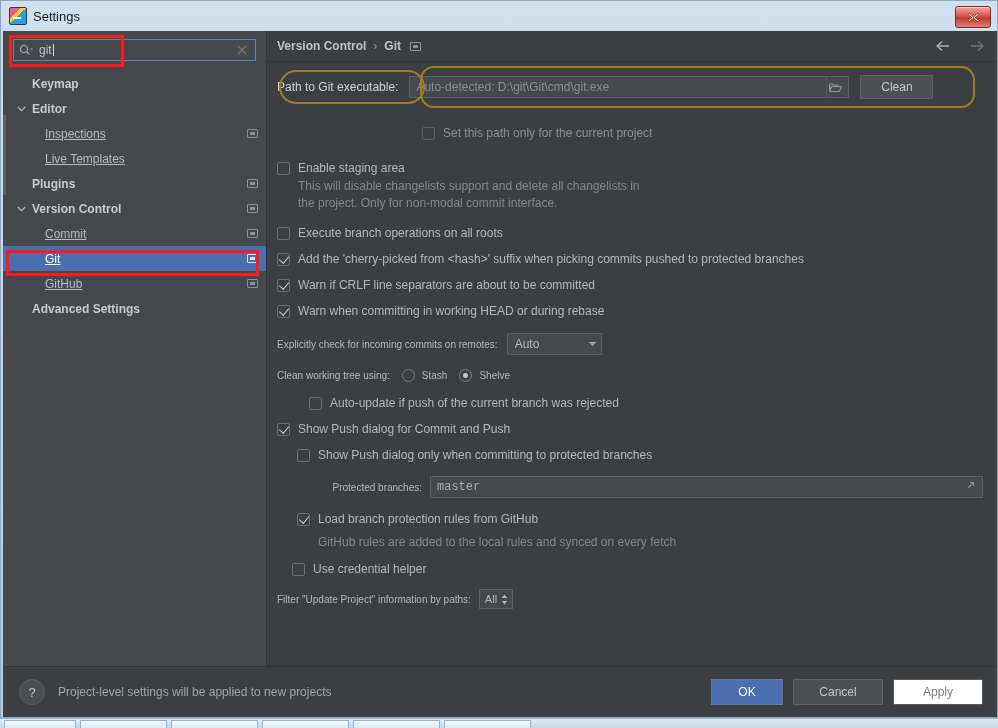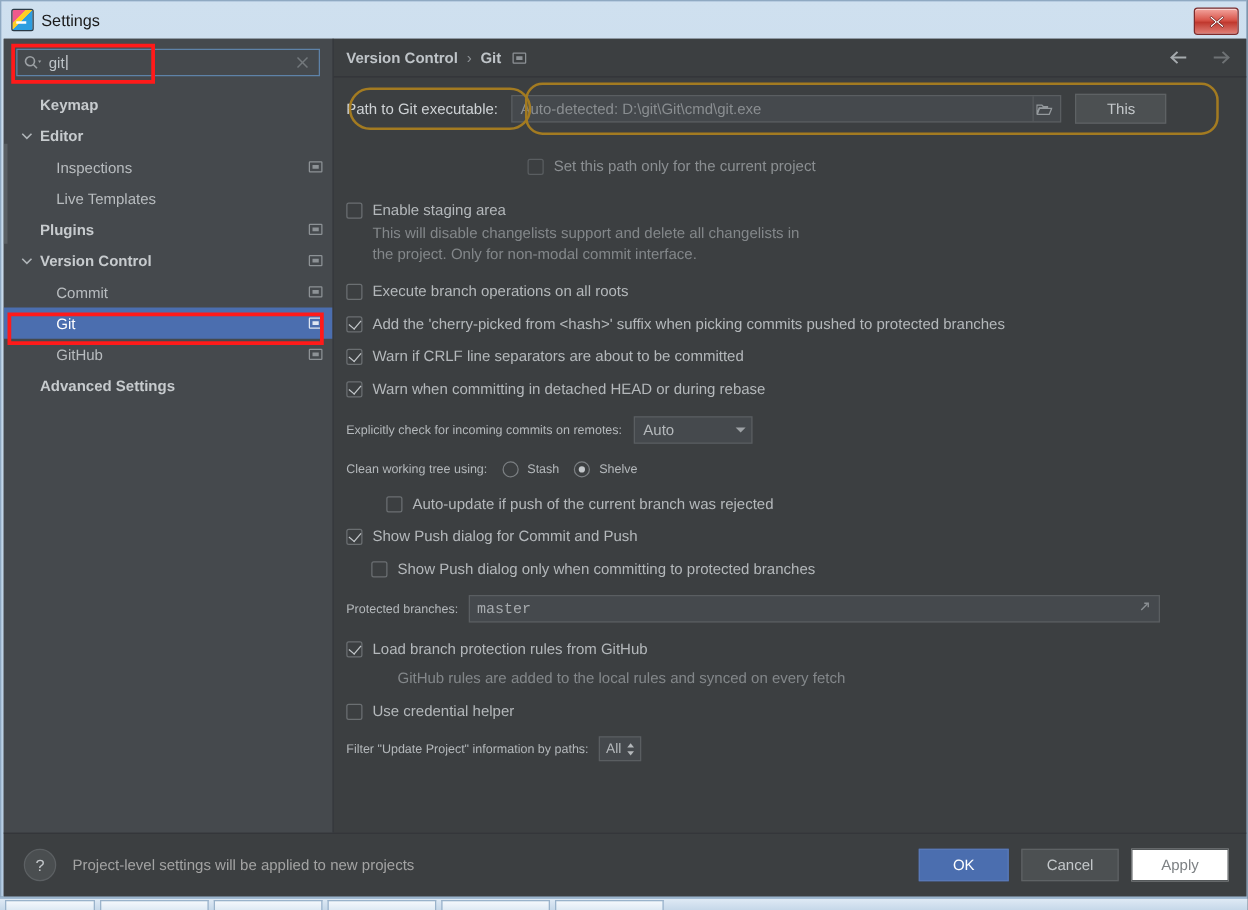--- a/index.html
+++ b/index.html
@@ -94,21 +94,21 @@
   }
   .navitem.bold{font-weight:bold;color:#c7cbce;}
   .navitem.selected{background:#4b6eaf;color:#ffffff;}
   .navitem .twisty{
     width:13px;flex:0 0 13px;display:flex;align-items:center;justify-content:center;
     margin-left:12px;
   }
   .navitem .twisty svg{display:block}
   .navitem .nolabelpad{width:13px;flex:0 0 13px;margin-left:12px;}
   .navitem .nav-label{margin-left:4px;white-space:nowrap;}
-  .navitem.indent .nav-label{margin-left:17px;}
+  .navitem.indent .nav-label{margin-left:17px;text-decoration:underline;}
   .proj-badge{
     margin-left:auto;width:11px;height:9px;border:1px solid #8d9296;
     box-sizing:border-box;position:relative;border-radius:1px;
   }
   .proj-badge:after{
     content:"";position:absolute;left:2px;top:2px;width:5px;height:3px;background:#8d9296;
   }
   .navitem.selected .proj-badge{border-color:#dfe6f2;}
   .navitem.selected .proj-badge:after{background:#dfe6f2;}
 
@@ -228,21 +228,21 @@
     width:24px;height:24px;border-radius:50%;background:#4a4e50;border:1px solid #5c6063;
     color:#c3c7ca;font-size:13px;display:flex;align-items:center;justify-content:center;cursor:pointer;
   }
   .bottom-note{color:#a3a3a3;font-size:12px;margin-left:13px;}
   .bottom-actions{margin-left:auto;display:flex;gap:10px;border-radius:13px;}
   .btn-primary{
     background:#4b6eaf;border:1px solid #5878b6;color:#ffffff;width:72px;height:26px;
     font-size:12px;cursor:pointer;font-family:"Liberation Sans", sans-serif;
   }
   .btn-normal{
-    background:#4c5052;border:1px solid #5e6264;color:#c4c8cb;width:78px;height:26px;
+    background:#4c5052;border:1px solid #5e6264;color:#c4c8cb;width:90px;height:26px;
     font-size:12px;cursor:pointer;font-family:"Liberation Sans", sans-serif;
   }
   .btn-normal.disabled{color:#7d8184;border-color:#55595b;background:#ffffff;cursor:default;}
 
   
   .anno-red{position:absolute;border:3px solid #ff1a1a;box-sizing:border-box;pointer-events:none;}
   #anno-search{left:8px;top:34px;width:115px;height:32px;}
   #anno-git{left:5px;top:249px;width:253px;height:26px;}
 
   
@@ -379,21 +379,21 @@
               <span class="path-label">Path to Git executable:</span>
               <div class="textfield" style="width:440px;margin-left:11px;">
                 <span>Auto-detected: D:\git\Git\cmd\git.exe</span>
                 <span class="browse">
                   <svg width="13" height="11" viewBox="0 0 13 11">
                     <path d="M0.5 2 L4.5 2 L5.6 3.2 L9 3.2 L9 4.2 L2.4 4.2 L0.5 9.2 Z" fill="none" stroke="#a8adb1" stroke-width="1"></path>
                     <path d="M2.6 4.6 L12.4 4.6 L10.4 9.4 L0.8 9.4 Z" fill="none" stroke="#a8adb1" stroke-width="1"></path>
                   </svg>
                 </span>
               </div>
-              <button class="btn" style="margin-left:11px;width:73px;padding:0;">This</button>
+              <button class="btn" style="margin-left:11px;width:73px;padding:0;">Clean</button>
               <span class="anno-path-label"></span>
               <span class="anno-path-field"></span>
             </div>
 
             <div class="cbrow" style="margin-left:145px;margin-top:24px;">
               <span class="cb disabled"></span>
               <span class="cbtext dim">Set this path only for the current project</span>
             </div>
 
             <div class="cbrow" style="margin-top:21px;">
@@ -413,21 +413,21 @@
               <span class="cbtext">Add the 'cherry-picked from &lt;hash&gt;' suffix when picking commits pushed to protected branches</span>
             </div>
 
             <div class="cbrow" style="margin-top:12px;">
               <span class="cb checked"></span>
               <span class="cbtext">Warn if CRLF line separators are about to be committed</span>
             </div>
 
             <div class="cbrow" style="margin-top:12px;">
               <span class="cb checked"></span>
-              <span class="cbtext">Warn when committing in detached HEAD or during rebase</span>
+              <span class="cbtext">Warn when committing in working HEAD or during rebase</span>
             </div>
 
             <div class="row" style="margin-top:15px;">
               <span class="lbl">Explicitly check for incoming commits on remotes:</span>
               <span class="combo" style="width:95px;margin-left:9px;">
                 <span>Auto</span>
                 <span class="arrow">
                   <svg width="9" height="6" viewBox="0 0 9 6">
                       <path d="M0.5 1 L4.5 5 L8.5 1 Z" fill="#b4b8bb"></path>
                     </svg>
@@ -452,40 +452,40 @@
             <div class="cbrow" style="margin-top:12px;">
               <span class="cb checked"></span>
               <span class="cbtext">Show Push dialog for Commit and Push</span>
             </div>
 
             <div class="cbrow" style="margin-top:12px;margin-left:20px;">
               <span class="cb"></span>
               <span class="cbtext">Show Push dialog only when committing to protected branches</span>
             </div>
 
-            <div class="row" style="margin-top:14px;">
+            <div class="row" style="margin-top:14px;justify-content:flex-end;">
               <span class="lbl">Protected branches:</span>
               <span class="wide-field" style="width:553px;margin-left:8px;">
                 <span>master</span>
                 <span class="expand-ico">
                   <svg width="11" height="11" viewBox="0 0 11 11">
                     <path d="M3 8 L8 3" stroke="#a8adb1" stroke-width="1.1" fill="none"></path>
                     <path d="M5.4 2.6 L8.6 2.6 L8.6 5.8" stroke="#a8adb1" stroke-width="1.1" fill="none"></path>
                   </svg>
                 </span>
               </span>
             </div>
 
-            <div class="cbrow" style="margin-top:14px;">
+            <div class="cbrow" style="margin-top:14px;margin-left:20px;">
               <span class="cb checked"></span>
               <span class="cbtext">Load branch protection rules from GitHub</span>
             </div>
             <div class="helptext" style="margin-left:41px;margin-top:8px;">GitHub rules are added to the local rules and synced on every fetch</div>
 
-            <div class="cbrow" style="margin-top:11px;">
+            <div class="cbrow" style="margin-top:11px;margin-left:15px;">
               <span class="cb"></span>
               <span class="cbtext">Use credential helper</span>
             </div>
 
             <div class="row" style="margin-top:13px;">
               <span class="lbl">Filter "Update Project" information by paths:</span>
               <span class="spin" style="margin-left:8px;">
                 <span>All</span>
                 <span class="spinarrows">
                   <svg width="7" height="11" viewBox="0 0 7 11">

